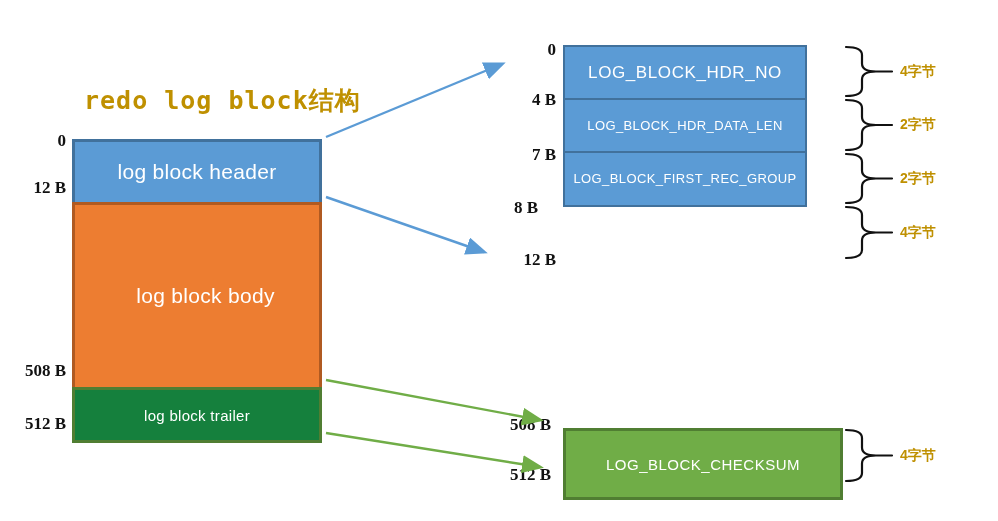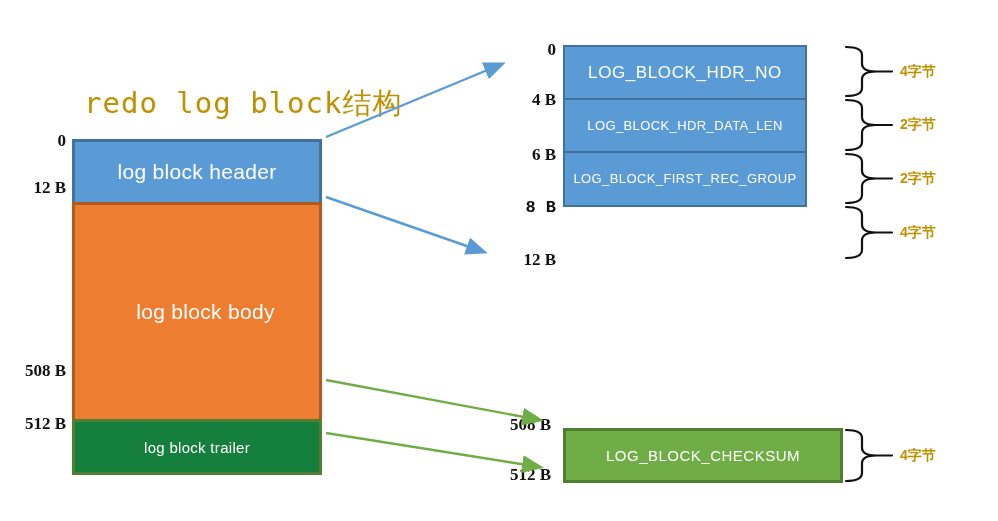--- a/index.html
+++ b/index.html
@@ -10,22 +10,22 @@
     height: 521px;
     background: #ffffff;
     overflow: hidden;
     font-family: "Liberation Sans", sans-serif;
   }
   .title {
     position: absolute;
     left: 84px;
     top: 84px;
     font-family: "DejaVu Sans Mono", monospace;
-    font-weight: 400;
-    font-size: 29px;
+    font-weight: 700;
+    font-size: 25px;
     letter-spacing: 1px;
     color: #BF9000;
     white-space: nowrap;
   }
   .byte-label {
     position: absolute;
     width: 70px;
     height: 20px;
     line-height: 20px;
     text-align: right;
@@ -45,21 +45,21 @@
   .block {
     width: 100%;
     display: flex;
     align-items: center;
     justify-content: center;
     color: #ffffff;
     font-size: 21px;
     letter-spacing: 0.3px;
   }
   .block-header { height: 66px; background: #5B9BD5; border: 3px solid #41719C; }
-  .block-body   { height: 220px; background: #ED7D31; border: 3px solid #B05A21; margin-top: -3px; padding-left: 17px; }
+  .block-body   { height: 188px; background: #ED7D31; border: 3px solid #B05A21; margin-top: -3px; padding-left: 17px; }
   .block-trailer{ height: 56px; background: #15803d; border: 3px solid #507E32; margin-top: -3px; font-size: 15px; }
   
   .right-stack {
     position: absolute;
     left: 563px;
     top: 45px;
     width: 244px;
   }
   .field-row {
     width: 100%;
@@ -75,21 +75,21 @@
     white-space: nowrap;
   }
   .field-row + .field-row { margin-top: -2.5px; }
   .field-row.first { font-size: 17px; letter-spacing: 0.6px; }
   
   .checksum-block {
     position: absolute;
     left: 563px;
     top: 428px;
     width: 280px;
-    height: 55px;
+    height: 72px;
     background: #70AD47;
     border: 3px solid #507E32;
     display: flex;
     align-items: center;
     justify-content: center;
     color: #ffffff;
     font-size: 15px;
     letter-spacing: 0.5px;
     white-space: nowrap;
   }
@@ -125,22 +125,22 @@
   <div class="byte-label" style="top:414px; right:932px;">512 B</div>
 
   <div class="left-stack">
     <div class="block block-header">log block header</div>
     <div class="block block-body">log block body</div>
     <div class="block block-trailer">log block trailer</div>
   </div>
 
   <div class="byte-label" style="top:40px; right:442px;">0</div>
   <div class="byte-label" style="top:90px; right:442px;">4 B</div>
-  <div class="byte-label" style="top:145px; right:442px;">6 B</div>
-  <div class="byte-label" style="top:198px; right:442px;font-family:Liberation Mono, monospace;">8 B</div>
+  <div class="byte-label" style="top:145px; right:442px;">7 B</div>
+  <div class="byte-label" style="top:198px; right:460px;">8 B</div>
   <div class="byte-label" style="top:250px; right:442px;">12 B</div>
 
   <div class="right-stack">
     <div class="field-row first">LOG_BLOCK_HDR_NO</div>
     <div class="field-row">LOG_BLOCK_HDR_DATA_LEN</div>
     <div class="field-row">LOG_BLOCK_FIRST_REC_GROUP</div>
   </div>
 
   <div class="byte-label" style="top:415px; right:447px;">508 B</div>
   <div class="byte-label" style="top:465px; right:447px;">512 B</div>

